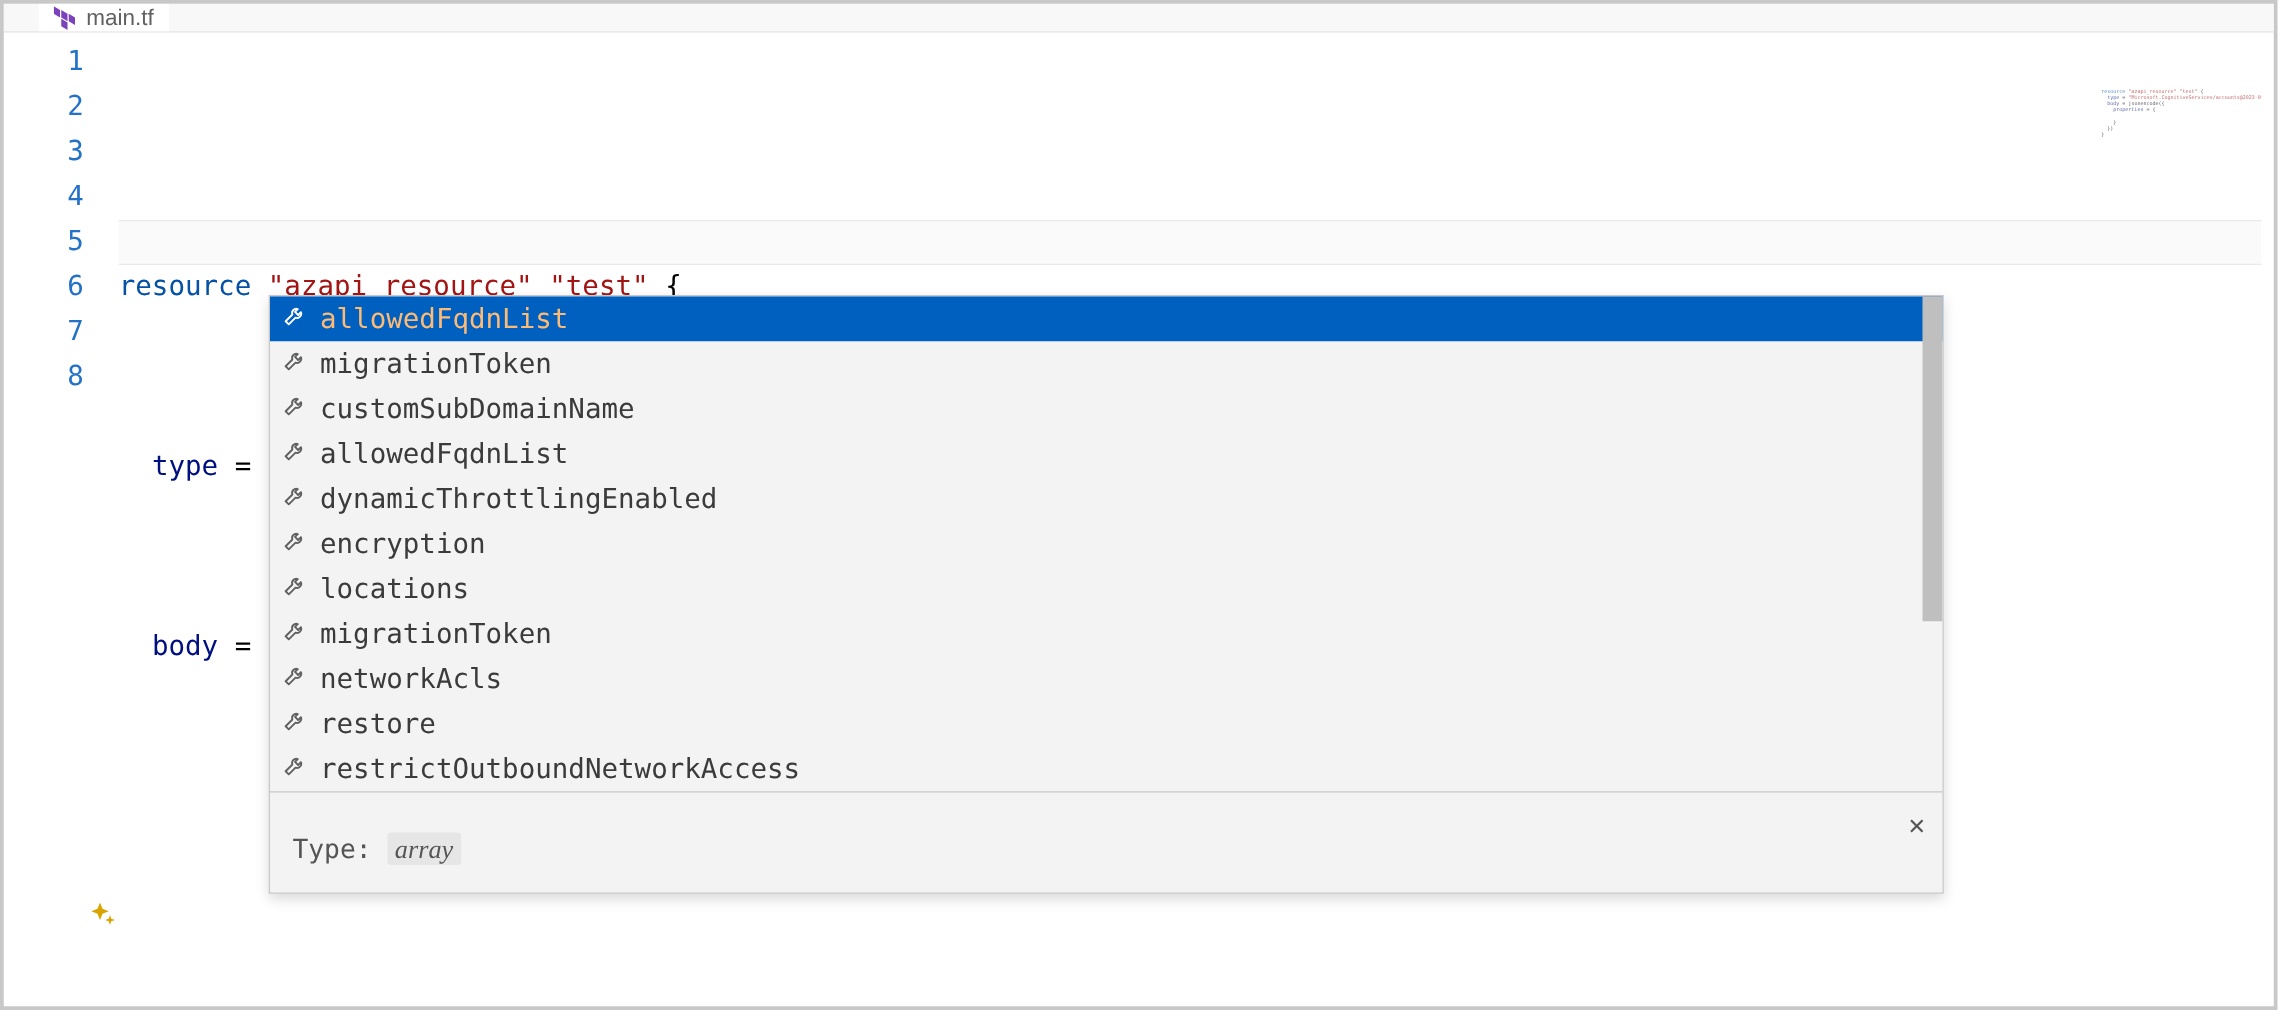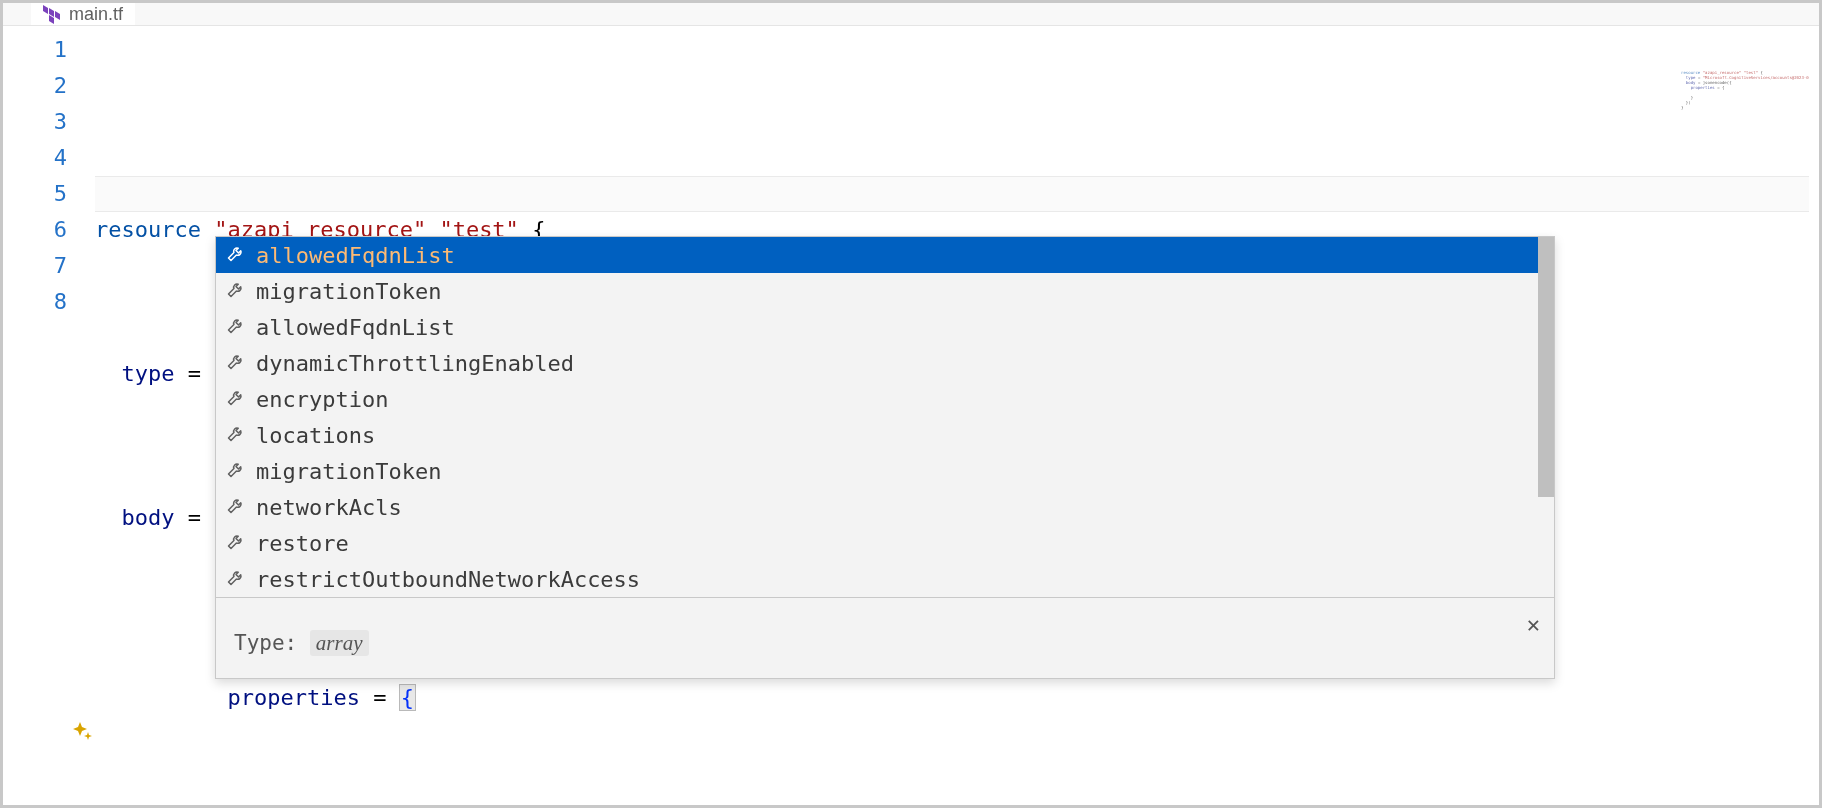--- a/index.html
+++ b/index.html
@@ -255,20 +255,26 @@
         <div class="ac-item">
           <span class="wrench-icon"><svg width="20" height="20" viewBox="0 0 24 24" fill="none">
               <path d="M14.7 6.3a4 4 0 0 0-5.2 5.2L3 18l3 3 6.5-6.5a4 4 0 0 0 5.2-5.2L15 12l-3-3 2.7-2.7z" stroke-width="1.8" stroke-linejoin="round"></path>
             </svg></span>
           <span>migrationToken</span>
         </div>
         <div class="ac-item">
           <span class="wrench-icon"><svg width="20" height="20" viewBox="0 0 24 24" fill="none">
               <path d="M14.7 6.3a4 4 0 0 0-5.2 5.2L3 18l3 3 6.5-6.5a4 4 0 0 0 5.2-5.2L15 12l-3-3 2.7-2.7z" stroke-width="1.8" stroke-linejoin="round"></path>
             </svg></span>
+          <span>customSubDomainName</span>
+        </div>
+        <div class="ac-item">
+          <span class="wrench-icon"><svg width="20" height="20" viewBox="0 0 24 24" fill="none">
+              <path d="M14.7 6.3a4 4 0 0 0-5.2 5.2L3 18l3 3 6.5-6.5a4 4 0 0 0 5.2-5.2L15 12l-3-3 2.7-2.7z" stroke-width="1.8" stroke-linejoin="round"></path>
+            </svg></span>
           <span>allowedFqdnList</span>
         </div>
         <div class="ac-item">
           <span class="wrench-icon"><svg width="20" height="20" viewBox="0 0 24 24" fill="none">
               <path d="M14.7 6.3a4 4 0 0 0-5.2 5.2L3 18l3 3 6.5-6.5a4 4 0 0 0 5.2-5.2L15 12l-3-3 2.7-2.7z" stroke-width="1.8" stroke-linejoin="round"></path>
             </svg></span>
           <span>dynamicThrottlingEnabled</span>
         </div>
         <div class="ac-item">
           <span class="wrench-icon"><svg width="20" height="20" viewBox="0 0 24 24" fill="none">

